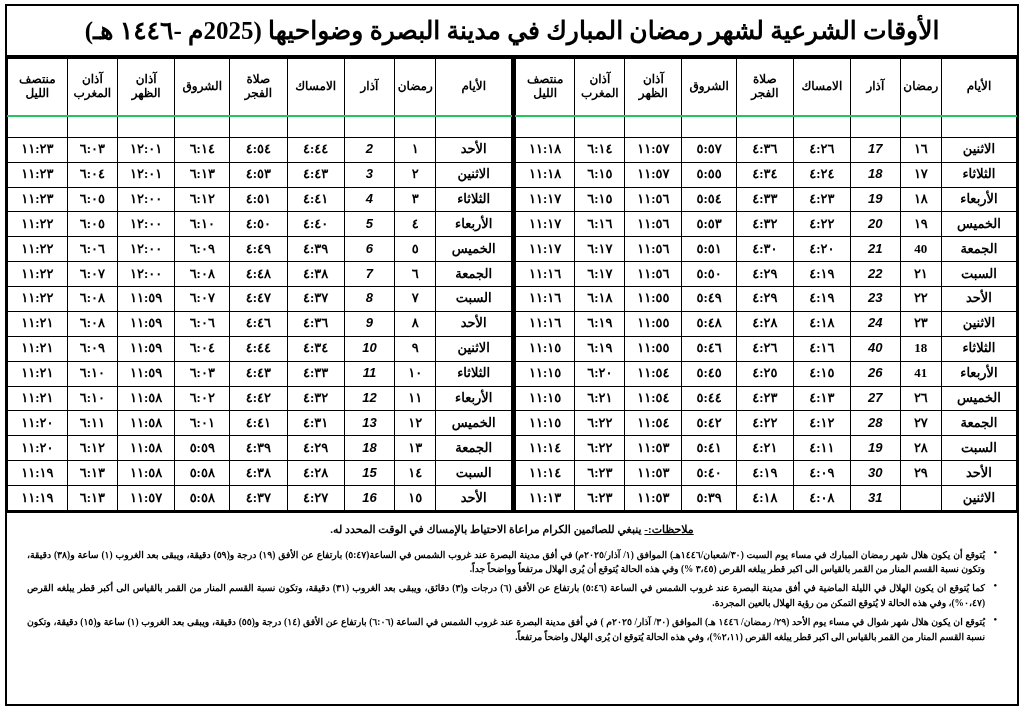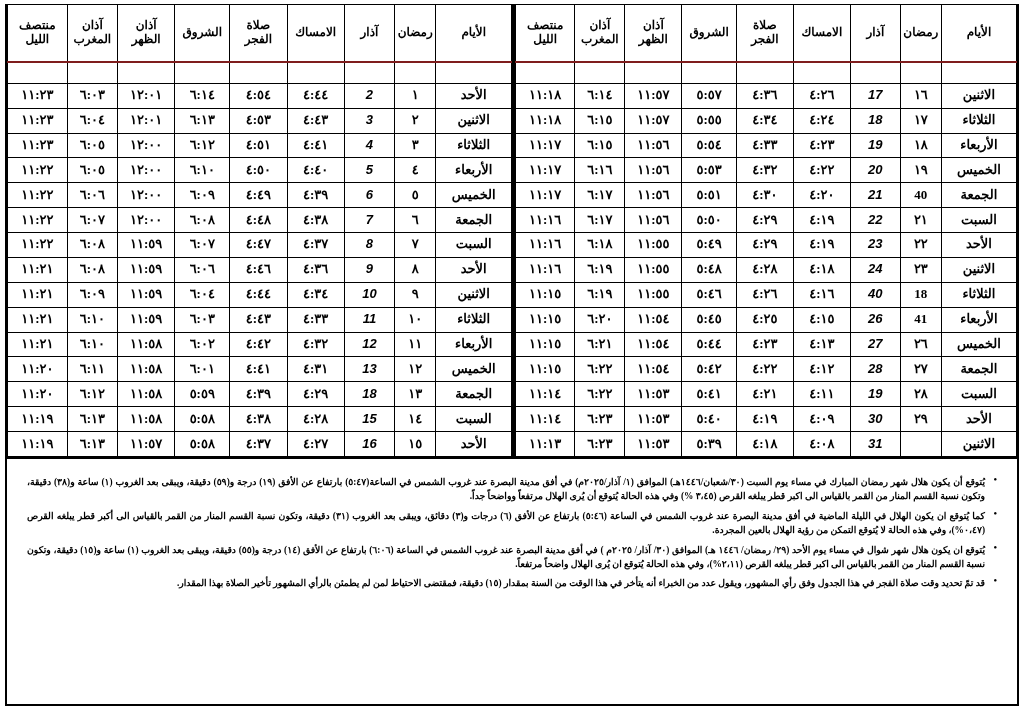--- a/index.html
+++ b/index.html
@@ -68,21 +68,21 @@
     font-weight:bold;
     white-space:nowrap;
     overflow:hidden;
   }
   table.tt th{
     font-size:12px;
     height:56px;
     font-weight:bold;
   }
   table.tt thead th{
-    border-bottom:2px solid #7f1d1d;
+    border-bottom:2px solid #22c55e;
   }
   table.tt td{
     height:23px;
     font-size:13px;
   }
   
   tr.spacer td{height:19px;border-top:none;}
   
   col.c-day{width:16.5%;}
   col.c-hijri{width:9%;}
@@ -140,20 +140,23 @@
     position:absolute;
     right:0;top:0;
     font-size:6px;
   }
 </style>
 </head>
 <body>
 
 <div class="page">
 
+  <div class="title-box">
+    <h1>الأوقات الشرعية لشهر رمضان المبارك في مدينة البصرة وضواحيها (2025م -١٤٤٦ هـ)</h1>
+  </div>
 
   <div class="tables-wrap">
 
     <div class="half second">
       <table class="tt">
         <colgroup>
           <col class="c-day">
             <col class="c-hijri">
             <col class="c-greg">
           <col class="c-imsak">
@@ -584,21 +587,24 @@
               <td>٦:١٣</td>
               <td>١١:١٩</td>
             </tr>
           </tbody>
       </table>
     </div>
 
   </div>
 
   <div class="notes-box">
+    <div class="note-head">
+      <span class="lbl">ملاحظات:-</span>
+      <span>ينبغي للصائمين الكرام مراعاة الاحتياط بالإمساك في الوقت المحدد له.</span>
+    </div>
     <ul class="notes">
         <li>يُتوقع أن يكون هلال شهر رمضان المبارك في مساء يوم السبت (٣٠/شعبان/١٤٤٦هـ) الموافق (١/ آذار/٢٠٢٥م) في أفق مدينة البصرة عند غروب الشمس في الساعة(٥:٤٧) بارتفاع عن الأفق (١٩) درجة و(٥٩) دقيقة، ويبقى بعد الغروب (١) ساعة و(٣٨) دقيقة، وتكون نسبة القسم المنار من القمر بالقياس الى اكبر قطر يبلغه القرص (٣،٤٥ %) وفي هذه الحالة يُتوقع أن يُرى الهلال مرتفعاً وواضحاً جداً.</li>
         <li>كما يُتوقع ان يكون الهلال في الليلة الماضية في أفق مدينة البصرة عند غروب الشمس في الساعة (٥:٤٦) بارتفاع عن الأفق (٦) درجات و(٣) دقائق، ويبقى بعد الغروب (٣١) دقيقة، وتكون نسبة القسم المنار من القمر بالقياس الى أكبر قطر يبلغه القرص (٠،٤٧%)، وفي هذه الحالة لا يُتوقع التمكن من رؤية الهلال بالعين المجردة.</li>
         <li>يُتوقع ان يكون هلال شهر شوال في مساء يوم الأحد (٢٩/ رمضان/ ١٤٤٦ هـ) الموافق (٣٠/ آذار/ ٢٠٢٥م ) في أفق مدينة البصرة عند غروب الشمس في الساعة (٦:٠٦) بارتفاع عن الأفق (١٤) درجة و(٥٥) دقيقة، ويبقى بعد الغروب (١) ساعة و(١٥) دقيقة، وتكون نسبة القسم المنار من القمر بالقياس الى اكبر قطر يبلغه القرص (٢،١١%)، وفي هذه الحالة يُتوقع ان يُرى الهلال واضحاً مرتفعاً.</li>
-        <li>قد تمّ تحديد وقت صلاة الفجر في هذا الجدول وفق رأي المشهور، ويقول عدد من الخبراء أنه يتأخر في هذا الوقت من السنة بمقدار (١٥) دقيقة، فمقتضى الاحتياط لمن لم يطمئن بالرأي المشهور تأخير الصلاة بهذا المقدار.</li>
       </ul>
   </div>
 
 </div>
 
 </body></html>

